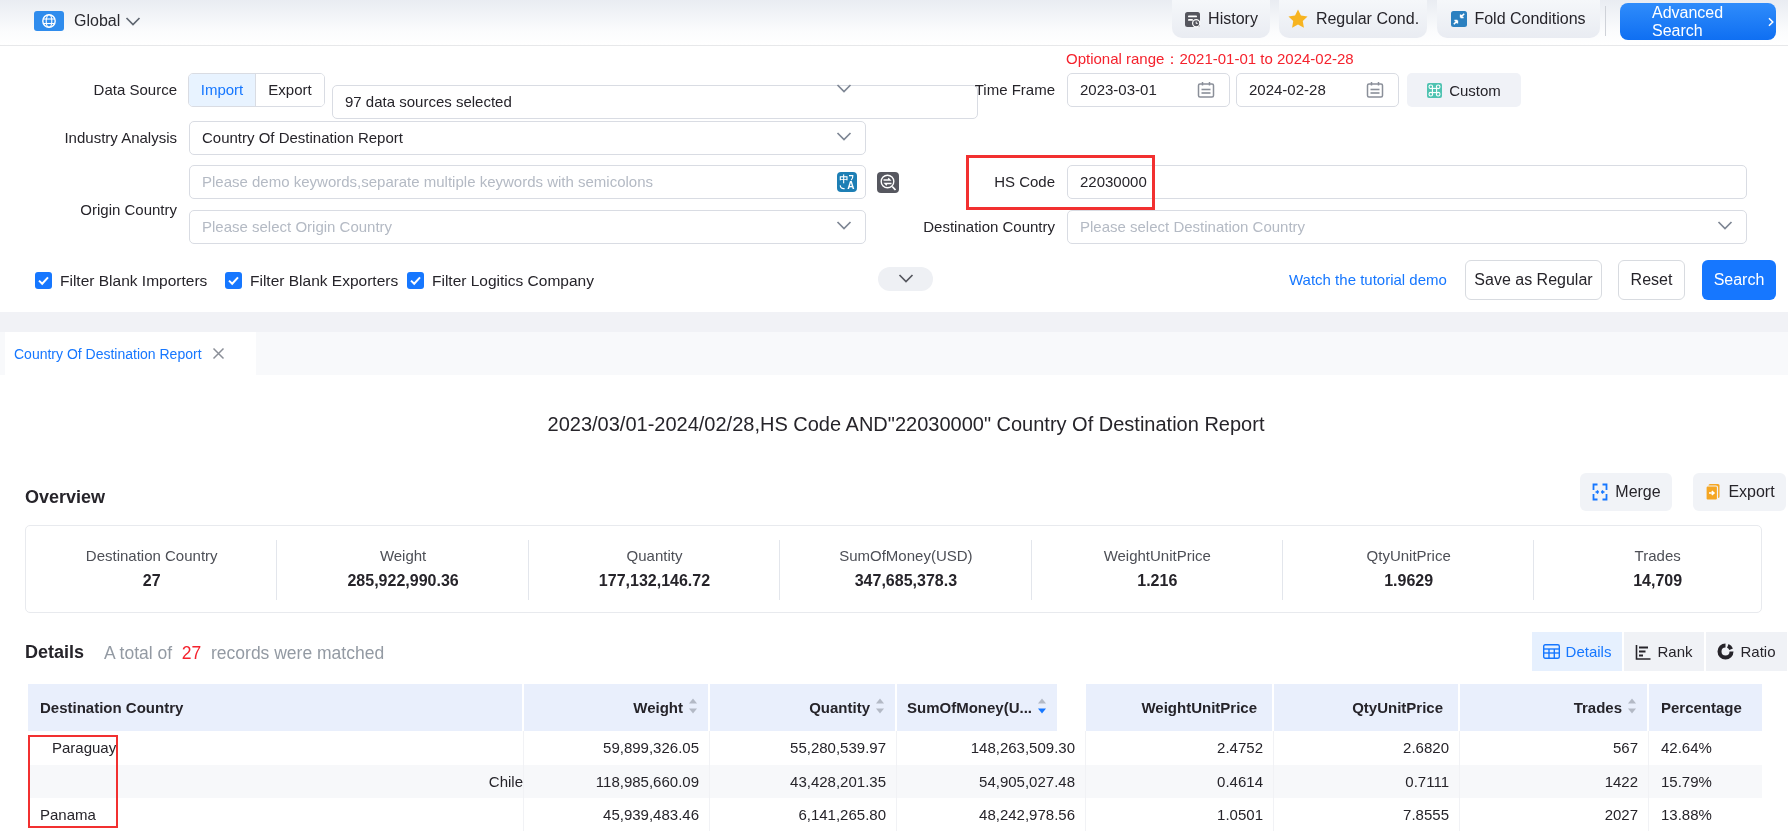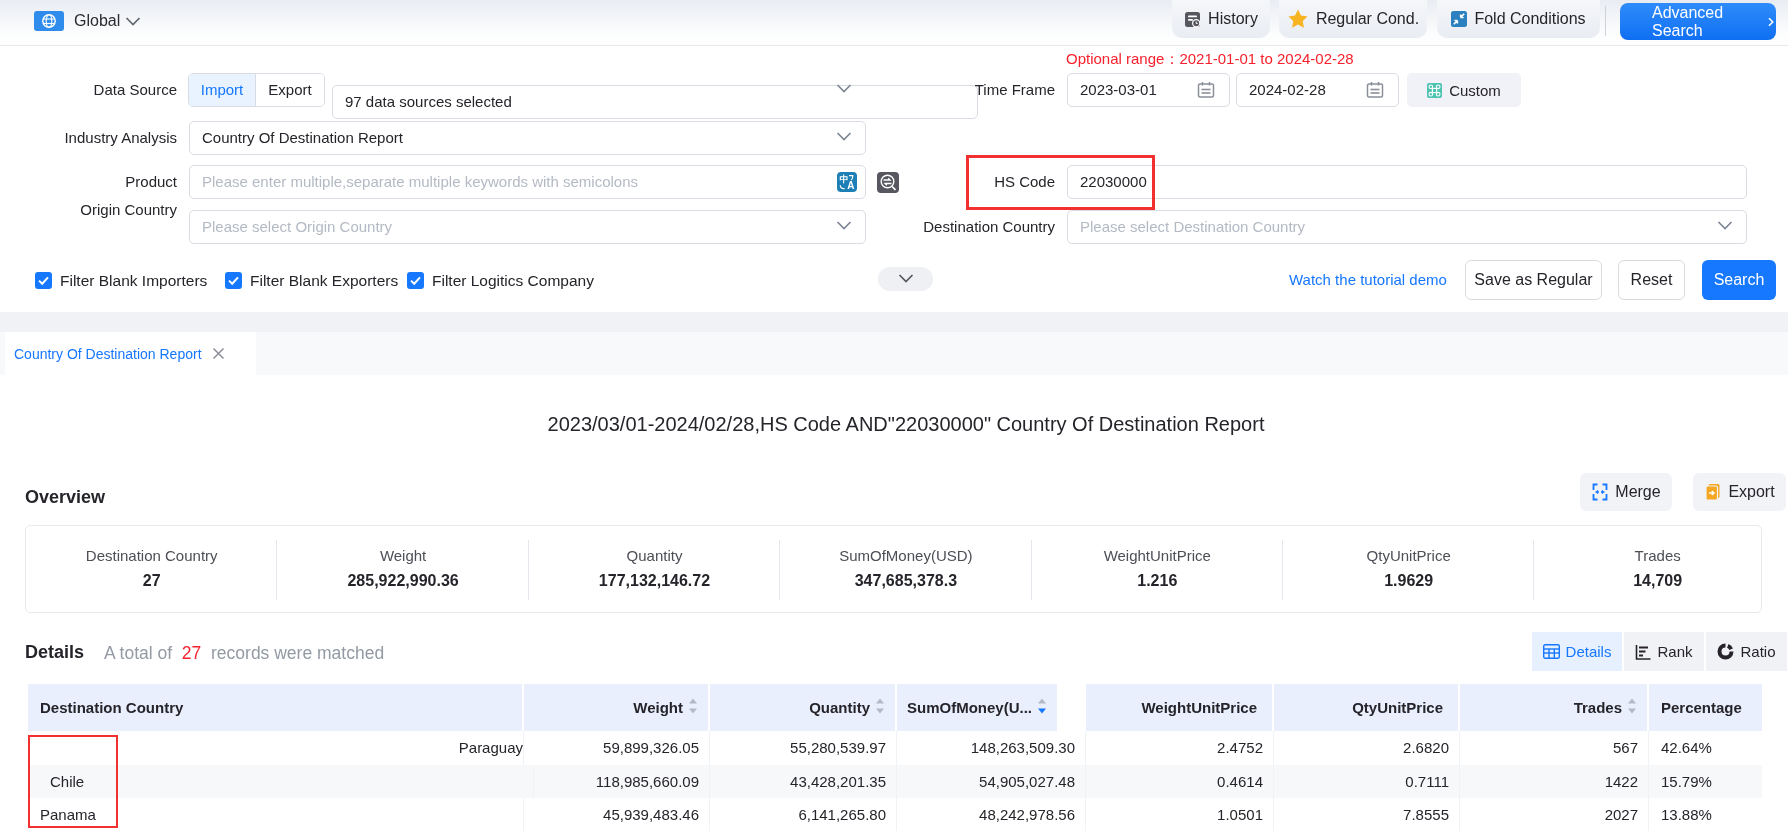--- a/index.html
+++ b/index.html
@@ -121,22 +121,21 @@
         </svg>Custom</div>
 
   <div class="lbl" style="left:0; top:74px; width:177px;">Industry Analysis</div>
   <div class="inp" style="left:189px; top:74px; width:677px;">Country Of Destination Report</div>
   <div class="chev" style="left:836px; top:85px;">
         <svg width="16" height="9" viewBox="0 0 16 9">
           <path d="M1.5 1 L8 7.5 L14.5 1" fill="none" stroke="#7e8694" stroke-width="1.7"></path>
         </svg>
       </div>
 
-  <div class="lbl" style="left:0; top:118px; width:177px;">Product</div>
-  <div class="inp ph" style="left:189px; top:118px; width:677px;">Please enter multiple,separate multiple keywords with semicolons</div>
+  <div class="inp ph" style="left:189px; top:118px; width:677px;">Please demo keywords,separate multiple keywords with semicolons</div>
   <svg class="abs" style="left:837px; top:125px;" width="20" height="20" viewBox="0 0 20 20">
         <rect width="20" height="20" rx="4" fill="#1d7fb5"></rect>
         <text x="2.6" y="10" font-size="9" fill="#fff" font-family="Liberation Sans" font-weight="bold">中</text>
         <text x="10.2" y="17" font-size="10" fill="#fff" font-family="Liberation Sans" font-weight="bold">A</text>
         <path d="M12 3.6 h3.8 q0.2 2.8 -1.6 4.6" fill="none" stroke="#fff" stroke-width="1.2"></path>
         <path d="M7.6 16.6 q-4 0.6 -4.4 -3.2" fill="none" stroke="#fff" stroke-width="1.2"></path>
       </svg>
   <svg class="abs" style="left:877px; top:125px;" width="22" height="21" viewBox="0 0 22 21">
         <rect width="22" height="21" rx="4" fill="#56575f"></rect>
         <circle cx="10.5" cy="9.5" r="6.3" fill="none" stroke="#fff" stroke-width="1.4"></circle>
@@ -297,31 +296,31 @@
     <div class="th num" style="left:1058px; width:188px; border-right:2px solid #fff; padding-right:15px;">WeightUnitPrice</div>
     <div class="th num" style="left:1246px; width:186px; border-right:2px solid #fff; padding-right:15px;">QtyUnitPrice</div>
     <div class="th num" style="left:1432px; width:189px; border-right:2px solid #fff;">Trades<span class="caret"><svg width="10" height="16" viewBox="0 0 10 16">
               <path d="M5 0.5 l4 5 h-8 z" fill="#b3b9c5"></path>
               <path d="M5 15.5 l4 -5 h-8 z" fill="#b3b9c5"></path>
             </svg></span></div>
     <div class="th" style="left:1621px; width:113px; padding-left:12px;">Percentage</div>
   </div>
 
   <div class="abs" style="left:28px; top:356px; width:1734px; height:34px; background:#fff;">
-    <div class="td" style="left:0; width:496px; padding-left:16px;text-align:right;">Paraguay</div>
+    <div class="td" style="left:0; width:496px; padding-left:24px;">Paraguay</div>
     <div class="td num" style="left:496px; width:186px;">59,899,326.05</div>
     <div class="td num" style="left:682px; width:187px;">55,280,539.97</div>
     <div class="td num" style="left:869px; width:189px;">148,263,509.30</div>
     <div class="td num" style="left:1058px; width:188px;">2.4752</div>
     <div class="td num" style="left:1246px; width:186px;">2.6820</div>
     <div class="td num" style="left:1432px; width:189px;">567</div>
     <div class="td" style="left:1621px; width:113px; padding-left:12px; border-right:none;">42.64%</div>
   </div>
   <div class="abs" style="left:28px; top:390px; width:1734px; height:33px; background:#f7f8fa;">
-    <div class="td" style="left:10px; width:496px; padding-left:12px;">Chile</div>
+    <div class="td" style="left:0; width:496px; padding-left:12px;text-align:right;">Chile</div>
     <div class="td num" style="left:496px; width:186px;">118,985,660.09</div>
     <div class="td num" style="left:682px; width:187px;">43,428,201.35</div>
     <div class="td num" style="left:869px; width:189px;">54,905,027.48</div>
     <div class="td num" style="left:1058px; width:188px;">0.4614</div>
     <div class="td num" style="left:1246px; width:186px;">0.7111</div>
     <div class="td num" style="left:1432px; width:189px;">1422</div>
     <div class="td" style="left:1621px; width:113px; padding-left:12px; border-right:none;">15.79%</div>
   </div>
   <div class="abs" style="left:28px; top:423px; width:1734px; height:33px; background:#fff;">
     <div class="td" style="left:0; width:496px; padding-left:12px;">Panama</div>

